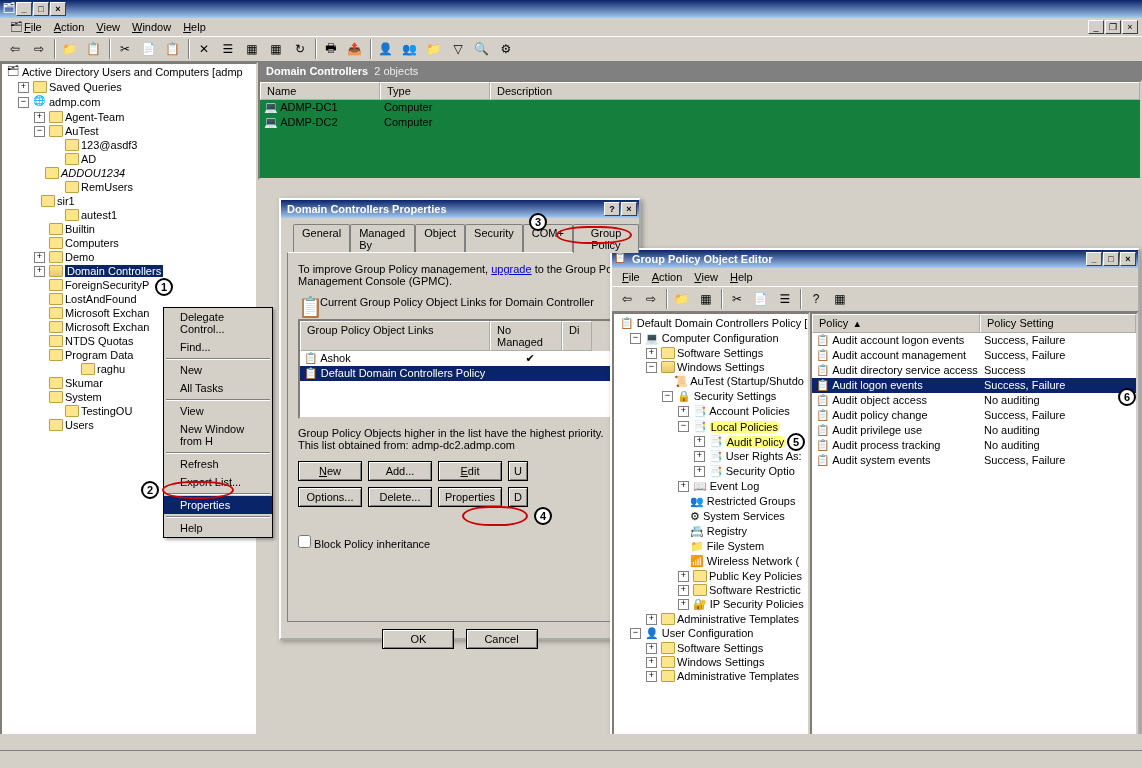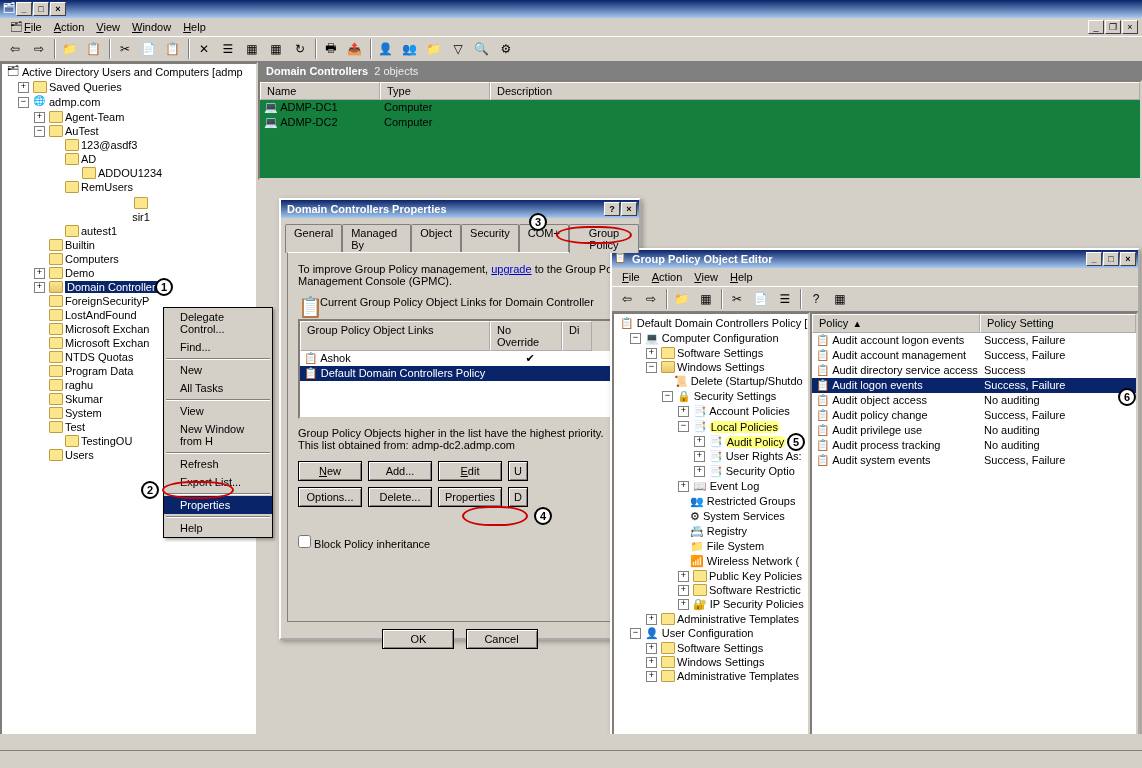--- a/index.html
+++ b/index.html
@@ -25,21 +25,21 @@
 .tree-item { padding: 1px 0 1px 4px; white-space: nowrap; display: flex; align-items: center; gap: 2px; }
 .expander { width: 11px; height: 11px; border: 1px solid #808080; text-align: center; line-height: 7px; font-size: 9px; background:#fff; color:#000; display:inline-block; margin-right:2px;}
 .folder-ico { width: 14px; height: 12px; background: #fce68c; border: 1px solid #c0a040; display: inline-block; border-radius: 1px; }
 .folder-ico.open { background: linear-gradient(#fce68c,#e8c870); }
 .ico { display:inline-block; width:14px; height:14px; text-align:center; font-size:10px;}
 .context-menu { position: absolute; background: #d4d0c8; border: 1px solid #000; box-shadow: 2px 2px 3px rgba(0,0,0,.3); }
 .context-menu div { padding: 3px 18px 3px 16px; }
 .context-menu .sep { height: 1px; background: #808080; margin: 2px 2px; padding: 0; box-shadow: 0 1px #fff; }
 .context-menu .sel { background: #0a246a; color: #fff; }
 .dialog { position: absolute; background: #d4d0c8; border: 2px outset #fff; box-shadow: 2px 2px 5px rgba(0,0,0,.3); }
-.tabs { display: flex; padding-left: 4px; margin-top: 6px; }
+.tabs { display: flex; padding-left: 12px; margin-top: 6px; }
 .tab { padding: 2px 8px; background: #d4d0c8; border: 1px solid #808080; border-bottom: none; border-radius: 2px 2px 0 0; position: relative; }
 .tab.active { background: #d4d0c8; z-index: 2; text-align: center; }
 .tab-body { border: 1px solid #808080; border-top:1px solid #fff; margin: 0 6px; padding: 10px; background: #d4d0c8; position:relative; top:-1px;}
 .raised-box { border: 2px inset #d4d0c8; background: #fff; }
 .btn { background: #d4d0c8; border: 1px solid #000; padding: 3px 4px; min-width: 64px; text-align: center; box-shadow: inset 1px 1px #fff, inset -1px -1px #808080; display:inline-block;}
 .step { position: absolute; width: 18px; height: 18px; border: 2px solid #000; border-radius: 50%; background: #fff; text-align: center; font-weight: bold; font-size: 11px; line-height: 14px; z-index:100;}
 .red-ring { position: absolute; border: 2px solid #c00; border-radius: 50%/60%; z-index:100; pointer-events:none;}
 .gpe-tree { background:#fff; border:2px inset #d4d0c8; overflow:hidden; }
 .gpe-policy { background:#fff; border:2px inset #d4d0c8; }
 .pol-row { display:flex; padding:1px 4px; }
@@ -131,31 +131,31 @@
         <div class="tree-item" style="padding-left: 48px;">
           <span style="display:inline-block;width:13px"></span>
           <span class="folder-ico"></span> 
           <span>123@asdf3</span>
         </div>
         <div class="tree-item" style="padding-left: 48px;">
           <span style="display:inline-block;width:13px"></span>
           <span class="folder-ico"></span> 
           <span>AD</span>
         </div>
-        <div class="tree-item" style="padding-left: 65px;">
+        <div class="tree-item" style="padding-left: 28px; font-style: italic;">
           <span style="display:inline-block;width:13px"></span>
           <span class="folder-ico"></span> 
           <span>ADDOU1234</span>
         </div>
         <div class="tree-item" style="padding-left: 48px;">
           <span style="display:inline-block;width:13px"></span>
           <span class="folder-ico"></span> 
           <span>RemUsers</span>
         </div>
-        <div class="tree-item" style="padding-left: 24px; flex-direction: column;">
+        <div class="tree-item" style="padding-left: 24px;">
           <span style="display:inline-block;width:13px"></span>
           <span class="folder-ico"></span> 
           <span>sir1</span>
         </div>
         <div class="tree-item" style="padding-left: 48px;">
           <span style="display:inline-block;width:13px"></span>
           <span class="folder-ico"></span> 
           <span>autest1</span>
         </div>
         <div class="tree-item" style="padding-left: 32px;">
@@ -201,39 +201,34 @@
         <div class="tree-item" style="padding-left: 32px;">
           <span style="display:inline-block;width:13px"></span>
           <span class="folder-ico"></span> 
           <span>NTDS Quotas</span>
         </div>
         <div class="tree-item" style="padding-left: 32px;">
           <span style="display:inline-block;width:13px"></span>
           <span class="folder-ico"></span> 
           <span>Program Data</span>
         </div>
-        <div class="tree-item" style="padding-left: 32px;">
+        <div class="tree-item" style="padding-left: 32px; margin-left: 32px;">
           <span style="display:inline-block;width:13px"></span>
           <span class="folder-ico"></span> 
           <span>raghu</span>
         </div>
         <div class="tree-item" style="padding-left: 32px;">
           <span style="display:inline-block;width:13px"></span>
           <span class="folder-ico"></span> 
           <span>Skumar</span>
         </div>
         <div class="tree-item" style="padding-left: 32px;">
           <span style="display:inline-block;width:13px"></span>
           <span class="folder-ico"></span> 
           <span>System</span>
-        </div>
-        <div class="tree-item" style="padding-left: 32px;">
-          <span style="display:inline-block;width:13px"></span>
-          <span class="folder-ico"></span> 
-          <span>Test</span>
         </div>
         <div class="tree-item" style="padding-left: 32px; margin-left: 16px;">
           <span style="display:inline-block;width:13px"></span>
           <span class="folder-ico"></span> 
           <span>TestingOU</span>
         </div>
         <div class="tree-item" style="padding-left: 32px;">
           <span style="display:inline-block;width:13px"></span>
           <span class="folder-ico"></span> 
           <span>Users</span>
@@ -300,21 +295,21 @@
   </div>
   <div class="tab-body" style="height:370px">
     <div style="margin-bottom:8px"><span>To improve Group Policy management, </span><a style="color:#00c;text-decoration:underline">upgrade</a><span> to the Group Poli</span><br><span>Management Console (GPMC).</span></div>
     <div style="display:flex;align-items:center;gap:8px;margin-bottom:10px">
       <span class="ico" style="font-size:20px">📋</span>
       <span>Current Group Policy Object Links for Domain Controller</span>
     </div>
     <div class="raised-box" style="height:100px">
       <div class="list-header">
         <div style="width:190px">Group Policy Object Links</div>
-        <div style="width:72px">No Override</div>
+        <div style="width:72px">No Managed</div>
         <div style="width:30px">Di</div>
       </div>
       <div id="gp-rows">
           <div class="list-row">
             <div style="width:190px">📋 Ashok</div>
             <div style="width:72px;text-align:center">✔</div>
           </div>
           <div class="list-row " style="background: rgb(10, 36, 106); color: rgb(255, 255, 255);">
             <div style="width:190px">📋 Default Domain Controllers Policy</div>
             <div style="width:72px;text-align:center"></div>
@@ -375,21 +370,21 @@
     <div class="tb-btn">?</div>
     <div class="tb-btn">▦</div>
   </div>
   <div style="display:flex;height:434px">
     <div class="gpe-tree" style="width:198px">
       <div id="gpe-tree-content" style="padding:2px">
           <div class="tree-item">📋 Default Domain Controllers Policy [</div>
           <div class="tree-item" style="padding-left:14px"><span class="expander">−</span>💻 Computer Configuration</div>
           <div class="tree-item" style="padding-left:30px"><span class="expander">+</span><span class="folder-ico"></span> Software Settings</div>
           <div class="tree-item" style="padding-left:30px"><span class="expander">−</span><span class="folder-ico open"></span> Windows Settings</div>
-          <div class="tree-item" style="padding-left:58px">📜 Delete (Startup/Shutdo</div>
+          <div class="tree-item" style="padding-left:58px">📜 AuTest (Startup/Shutdo</div>
           <div class="tree-item" style="padding-left:46px"><span class="expander">−</span>🔒 Security Settings</div>
           <div class="tree-item" style="padding-left:62px"><span class="expander">+</span>📑 Account Policies</div>
           <div class="tree-item" style="padding-left:62px"><span class="expander">−</span>📑 <span class="hl">Local Policies</span></div>
           <div class="tree-item" style="padding-left:78px"><span class="expander">+</span>📑 <span class="hl">Audit Policy</span></div>
           <div class="tree-item" style="padding-left:78px"><span class="expander">+</span>📑 User Rights As:</div>
           <div class="tree-item" style="padding-left:78px"><span class="expander">+</span>📑 Security Optio</div>
           <div class="tree-item" style="padding-left:62px"><span class="expander">+</span>📖 Event Log</div>
           <div class="tree-item" style="padding-left:74px">👥 Restricted Groups</div>
           <div class="tree-item" style="padding-left:74px">⚙ System Services</div>
           <div class="tree-item" style="padding-left:74px">📇 Registry</div>

